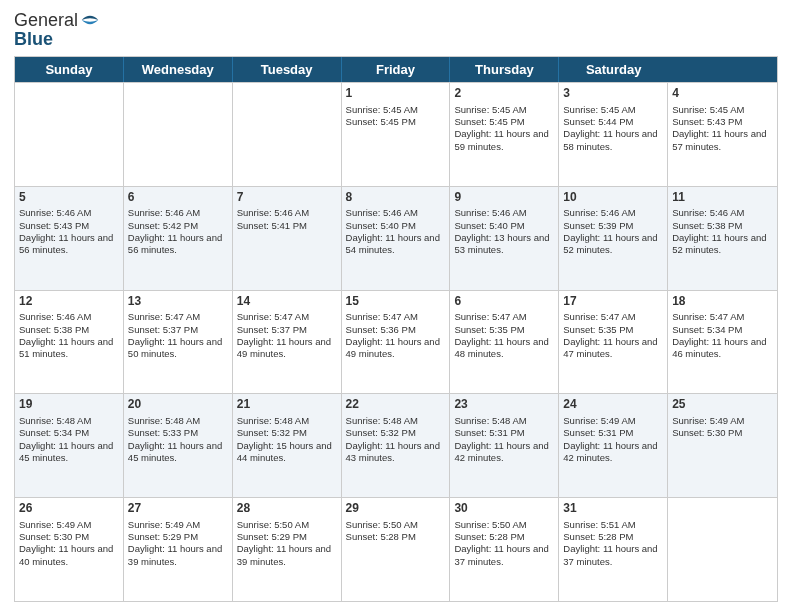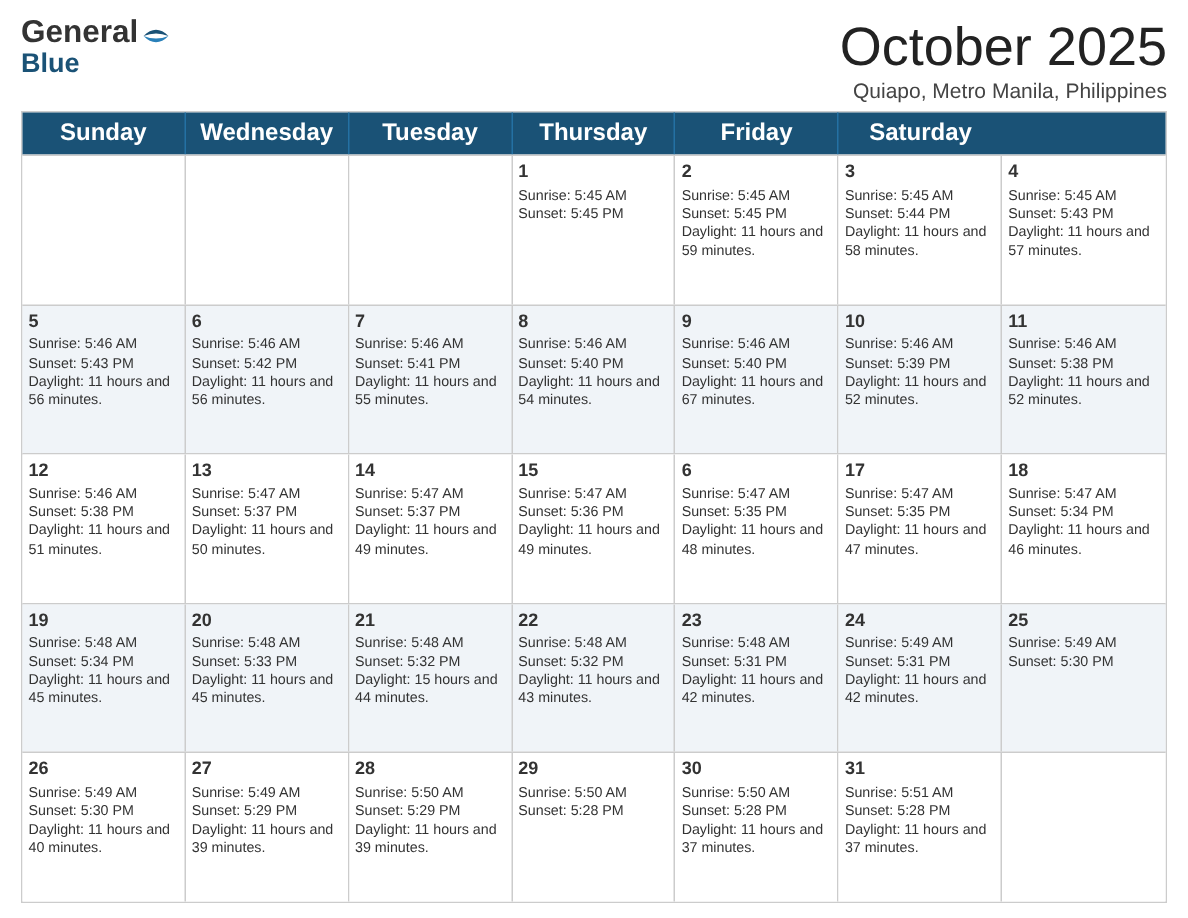--- a/index.html
+++ b/index.html
@@ -23,23 +23,23 @@
       justify-content: space-between;
       margin-bottom: 6px;
     }
     .logo {
       display: flex;
       flex-direction: column;
       align-items: flex-start;
     }
     .logo-text {
       display: flex;
-      align-items: flex-end;
-      font-size: 21px;
-      font-weight: bold;
+      align-items: flex-start;
+      font-size: 18px;
+      font-weight: normal;
       color: #333;
     }
     .logo-general { color: #333; }
     .logo-icon {
       width: 20px;
       height: 20px;
       margin-left: 2px;
     }
     .title-section {
       text-align: right;
@@ -61,21 +61,21 @@
     }
     .calendar-header {
       display: grid;
       grid-template-columns: repeat(7, 1fr);
       background: #1a5276;
     }
     .cal-header-cell {
       color: #fff;
       text-align: center;
       padding: 5px 2px;
-      font-size: 16px;
+      font-size: 13px;
       font-weight: bold;
       border-right: 1px solid #2471a3;
     }
     .cal-header-cell:last-child { border-right: none; }
     .calendar-body {
       display: flex;
       flex-direction: column;
       flex: 1;
     }
     .cal-row {
@@ -112,33 +112,29 @@
     <div class="logo">
       <div class="logo-text">
         <span class="logo-general">General</span>
         <svg class="logo-icon" viewBox="0 0 24 24">
           <path d="M2 12 Q12 2 22 12 Q12 8 2 12Z" fill="#1a5276"></path>
           <path d="M2 12 Q12 22 22 12 Q12 16 2 12Z" fill="#2980b9"></path>
         </svg>
       </div>
       <div style="font-size:18px; font-weight:bold; color:#1a5276; margin-top:-2px;">Blue</div>
     </div>
-    <div class="title-section">
-      <div class="month-title">October 2025</div>
-      <div class="location">Quiapo, Metro Manila, Philippines</div>
-    </div>
   </div>
 
   <div class="calendar">
     <div class="calendar-header">
       <div class="cal-header-cell">Sunday</div>
       <div class="cal-header-cell">Wednesday</div>
       <div class="cal-header-cell">Tuesday</div>
+      <div class="cal-header-cell">Friday</div>
       <div class="cal-header-cell">Thursday</div>
-      <div class="cal-header-cell">Friday</div>
       <div class="cal-header-cell">Saturday</div>
     </div>
     <div class="calendar-body" id="cal-body">
     <div class="cal-row">
           <div class="cal-cell"></div>
           <div class="cal-cell"></div>
           <div class="cal-cell"></div>
           <div class="cal-cell">
             <span class="day-number">1</span>
             <div>Sunrise: 5:45 AM</div>
@@ -173,33 +169,32 @@
           <div class="cal-cell alt-row">
             <span class="day-number">6</span>
             <div>Sunrise: 5:46 AM</div>
             <div>Sunset: 5:42 PM</div>
             <div>Daylight: 11 hours and 56 minutes.</div>
           </div>
           <div class="cal-cell alt-row">
             <span class="day-number">7</span>
             <div>Sunrise: 5:46 AM</div>
             <div>Sunset: 5:41 PM</div>
-            <div>Daylight: 11 hours and 55 minutes.</div>
           </div>
           <div class="cal-cell alt-row">
             <span class="day-number">8</span>
             <div>Sunrise: 5:46 AM</div>
             <div>Sunset: 5:40 PM</div>
             <div>Daylight: 11 hours and 54 minutes.</div>
           </div>
           <div class="cal-cell alt-row">
             <span class="day-number">9</span>
             <div>Sunrise: 5:46 AM</div>
             <div>Sunset: 5:40 PM</div>
-            <div>Daylight: 11 hours and 67 minutes.</div>
+            <div>Daylight: 13 hours and 53 minutes.</div>
           </div>
           <div class="cal-cell alt-row">
             <span class="day-number">10</span>
             <div>Sunrise: 5:46 AM</div>
             <div>Sunset: 5:39 PM</div>
             <div>Daylight: 11 hours and 52 minutes.</div>
           </div>
           <div class="cal-cell alt-row">
             <span class="day-number">11</span>
             <div>Sunrise: 5:46 AM</div>

